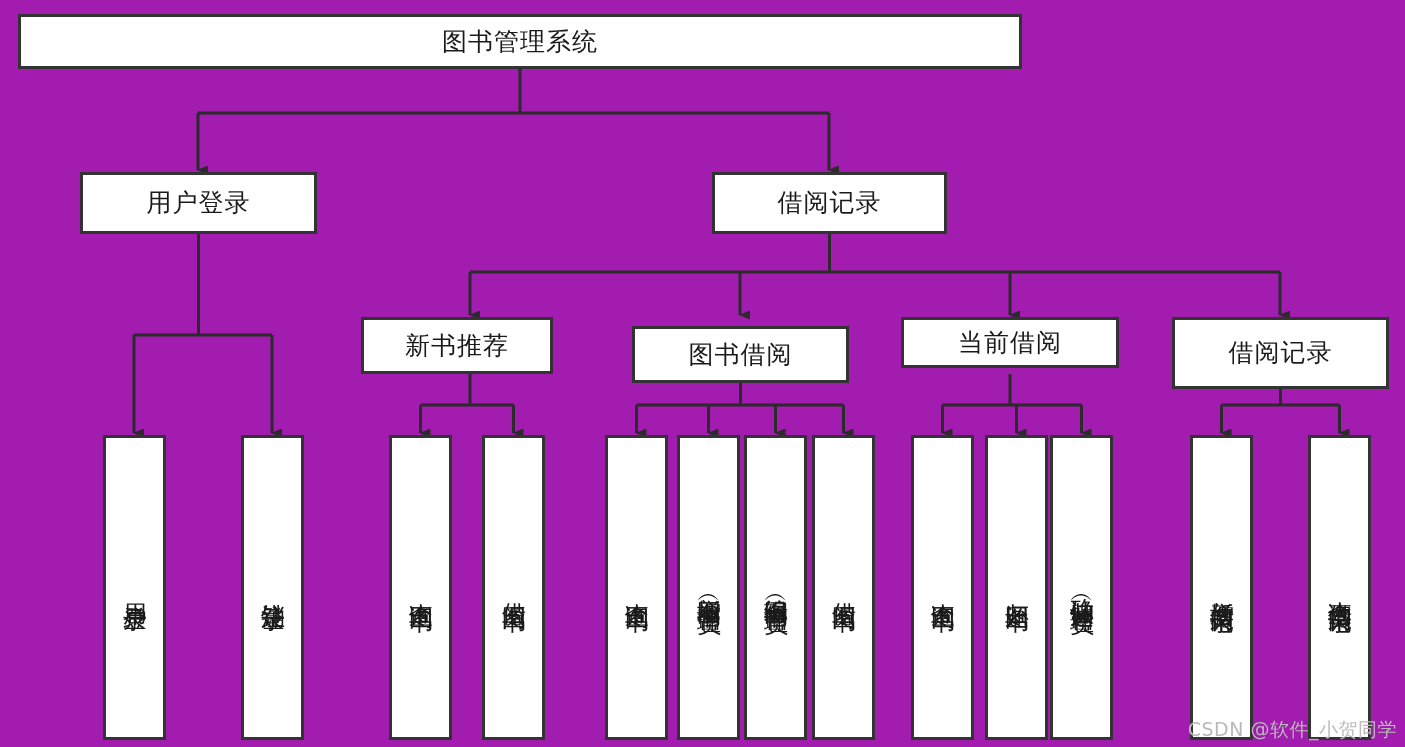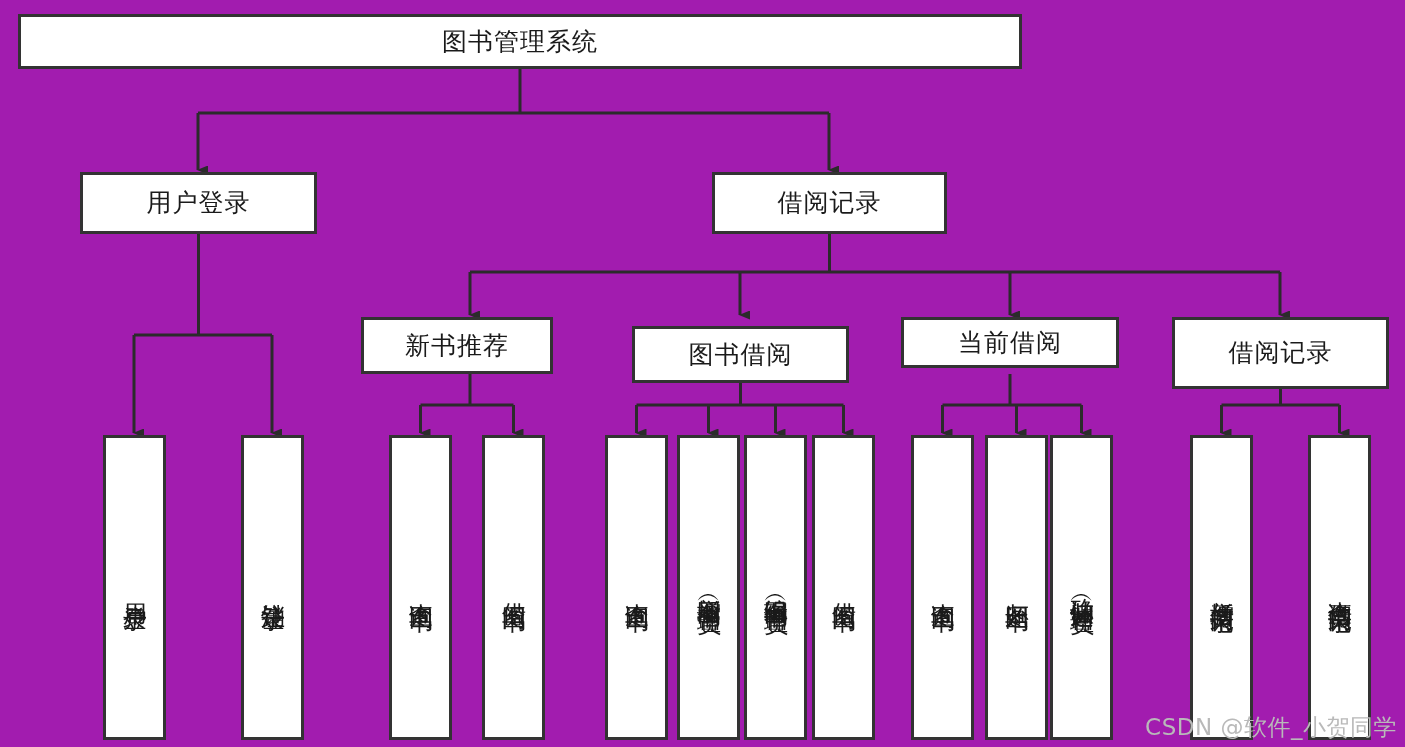--- a/index.html
+++ b/index.html
@@ -52,21 +52,21 @@
     font-size: 24px;
     line-height: 1.12;
     letter-spacing: 2px;
     white-space: nowrap;
     color: #1a1a1a;
   }
   .watermark {
     position: absolute;
     right: 8px;
     bottom: 4px;
-    font-size: 23px;
+    font-size: 19px;
     color: #b9b9b9;
     letter-spacing: 0.5px;
     user-select: none;
     white-space: nowrap;
   }
 </style>
 </head>
 <body>
 
 <div id="diagram-root">

